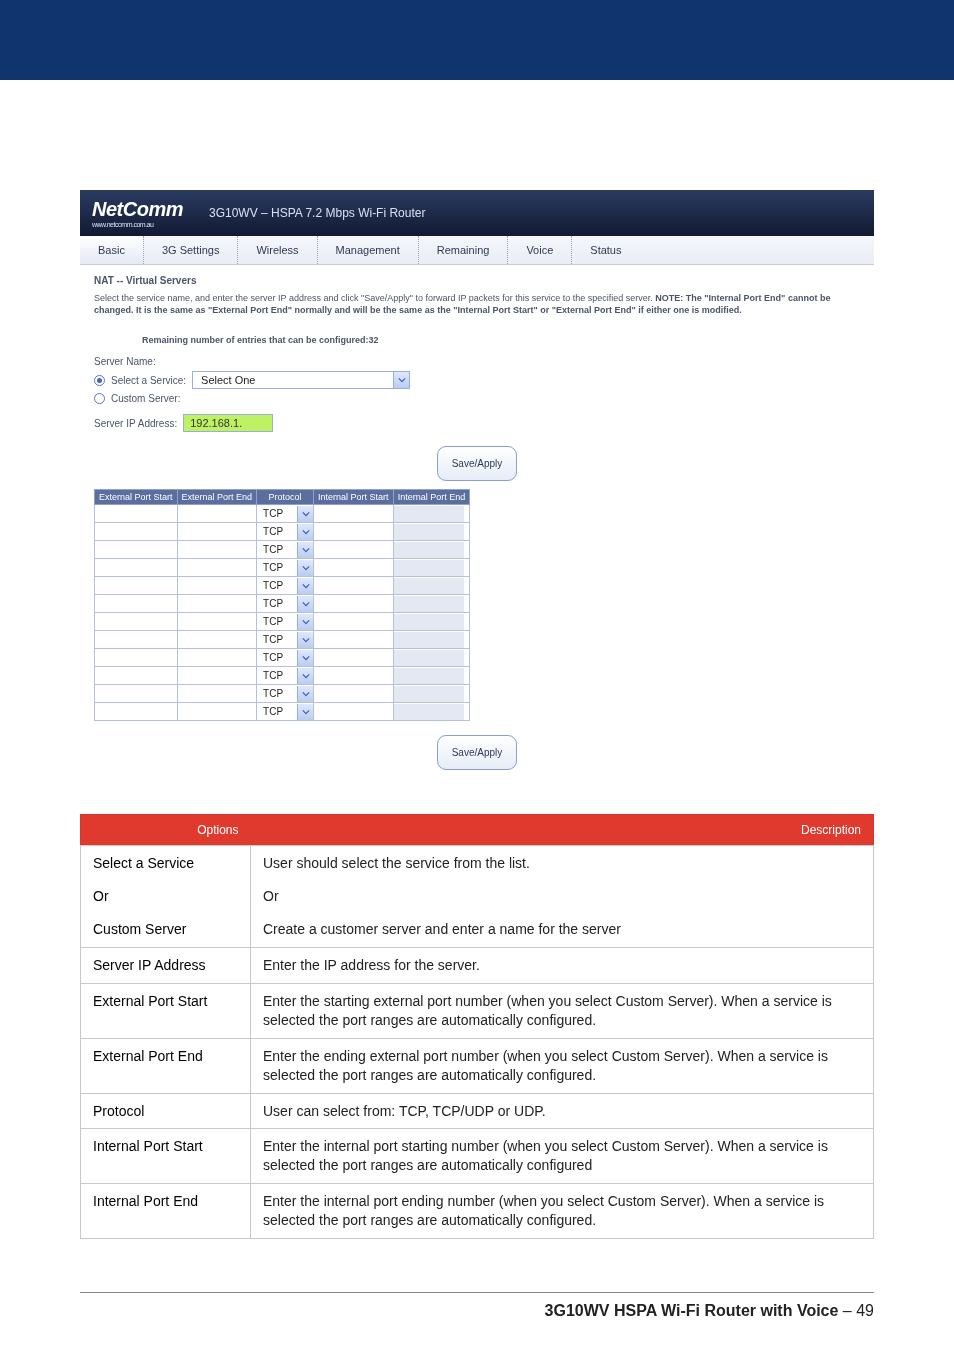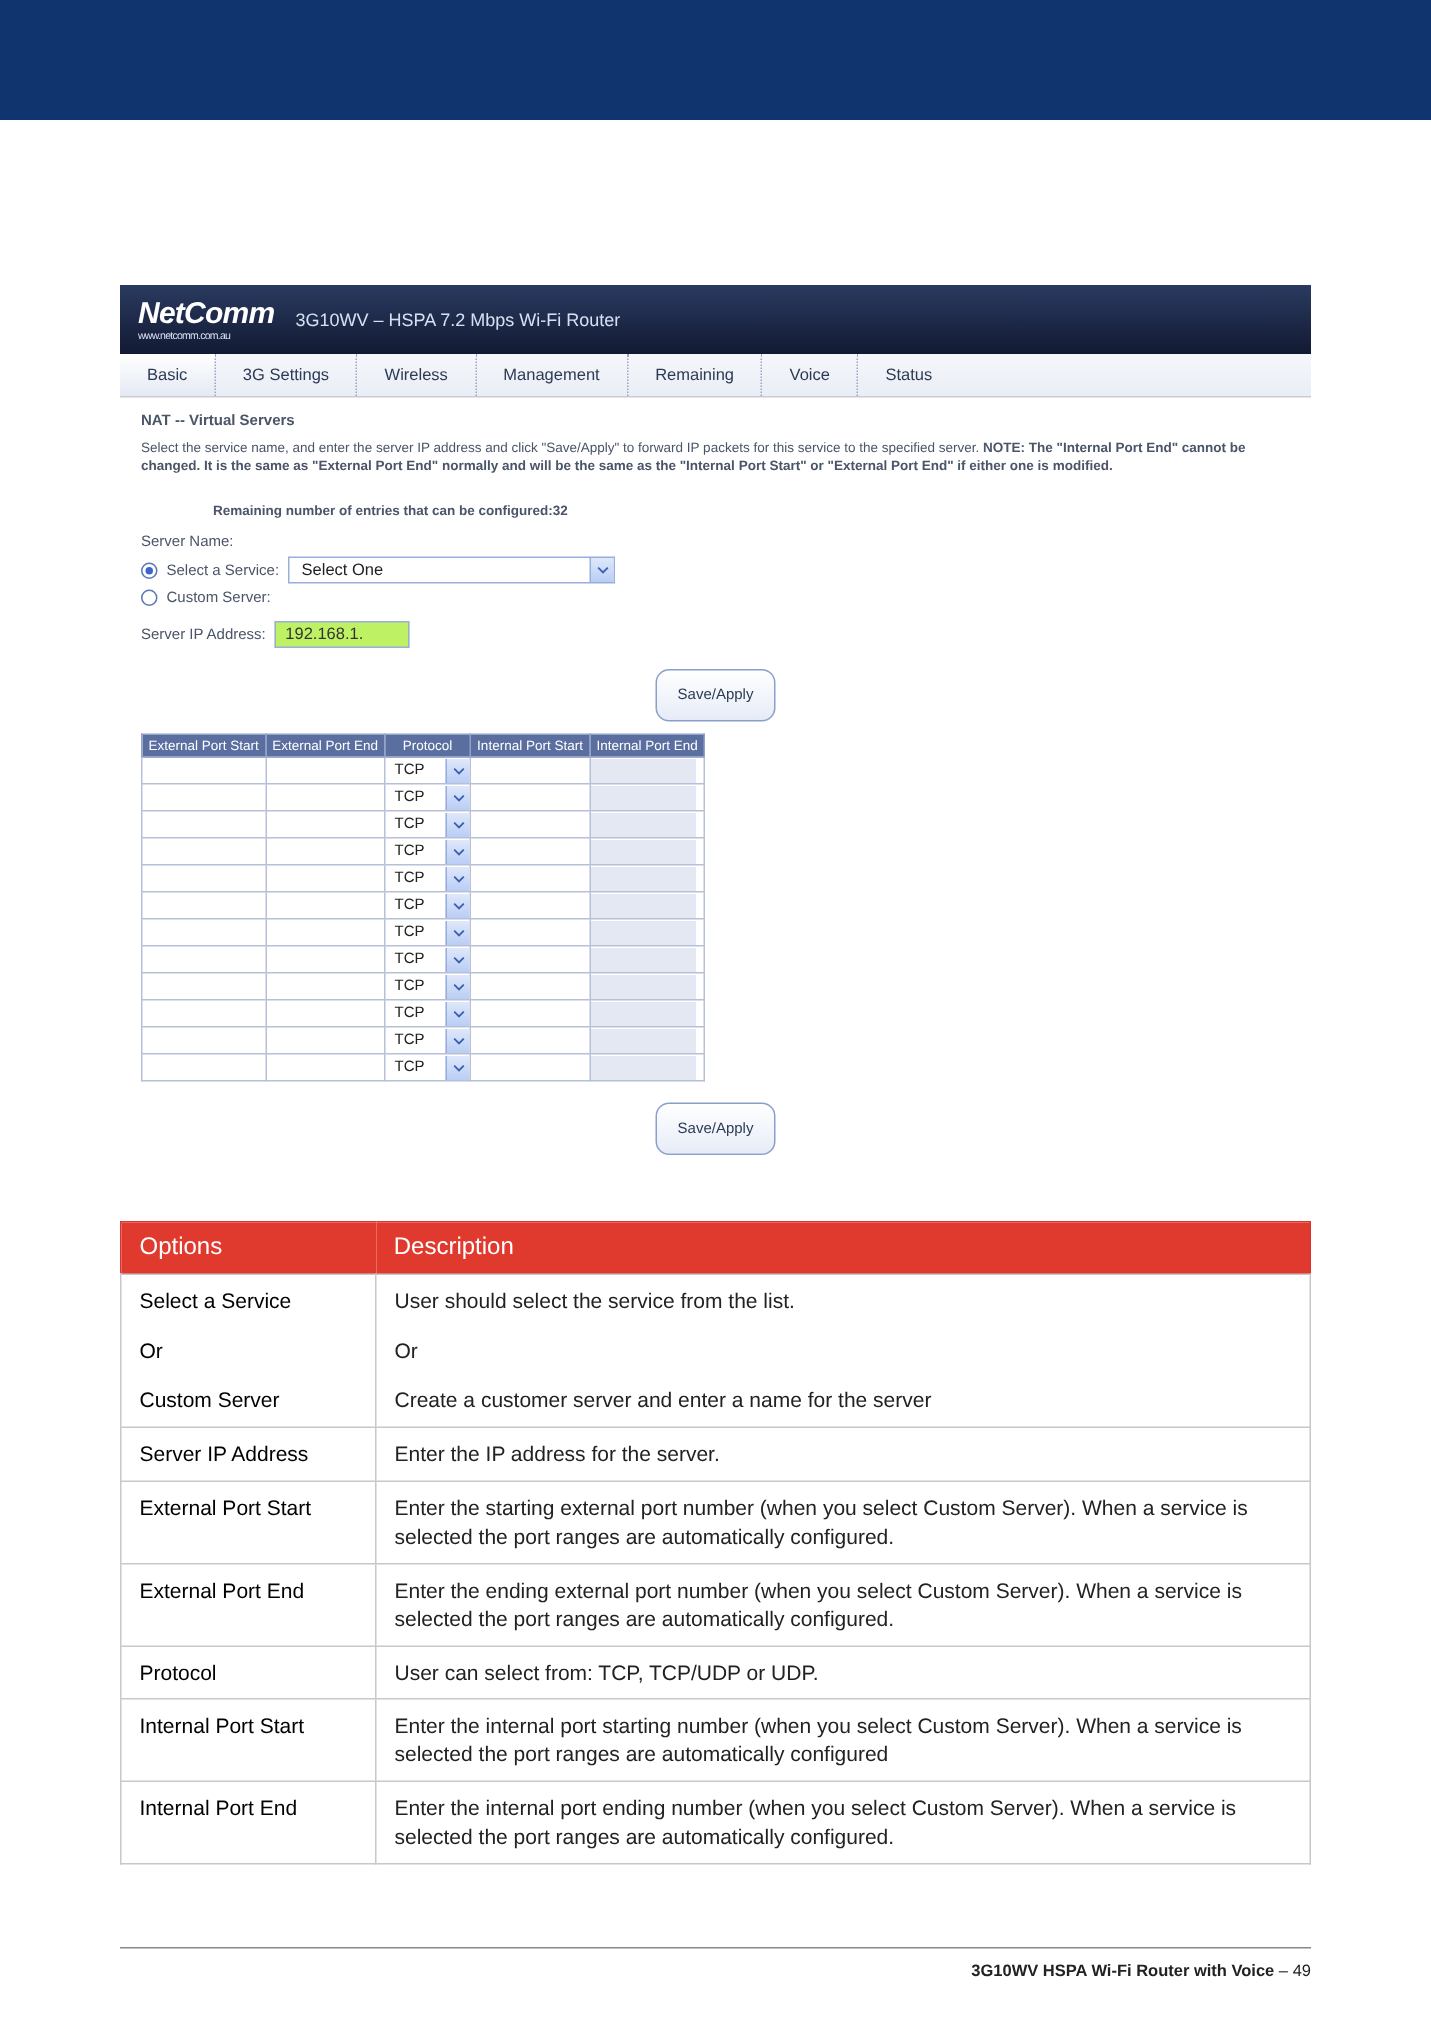--- a/index.html
+++ b/index.html
@@ -9,21 +9,21 @@
 
   
   .shot { border: none; margin-top: 70px; }
   .shot-hdr {
     background: linear-gradient(#2a3a60,#121a33);
     color: #fff;
     height: 46px;
     display: flex;
     align-items: center;
     padding: 0 12px;
-    gap: 14px;
+    gap: 26px;
   }
   .logo-text { font-style: italic; font-weight: 900; font-size: 20px; letter-spacing: -0.5px; display:flex; flex-direction:column; line-height:1; }
   .logo-sub { font-size: 7px; font-style: normal; color:#d7e0f2; margin-top:2px; font-weight:400; }
   .shot-title { font-size: 12px; color:#d7e0f2; }
   .nav {
     display: flex;
     background: linear-gradient(#f5f7fb,#e9edf5);
     border-bottom: 1px solid #ccc;
     font-size: 11px;
     color: #2d3a55;
@@ -50,27 +50,27 @@
   table.ports th { background:#5a6ea0; color:#fff; font-weight:400; padding:2px 4px; border:1px solid #91a1c9; font-size:9px; }
   table.ports td { border:1px solid #b6c0d7; padding:0; height:18px; }
   .cell-in { width:70px; height:16px; background:#fff; }
   .cell-ro { width:70px; height:16px; background:#e3e8f2; }
   .proto { display:flex; align-items:center; }
   .proto .ptxt { padding:0 6px; font-size:10px; color:#222; min-width:40px; }
   .proto .pbtn { width:16px; height:16px; background:linear-gradient(#dfe8fb,#b9cdf4); display:flex; align-items:center; justify-content:center; border-left:1px solid #9aaedb; }
 
   
   .desc { margin-top: 26px; border:1px solid #d33; border-collapse:collapse; width:100%; font-size:14px; }
-  .desc th { background:#e03a2f; color:#fff; text-align:left; padding:8px 12px; font-weight:400; font-size:16px; }
+  .desc th { background:#e03a2f; color:#fff; text-align:right; padding:8px 12px; font-weight:400; font-size:12px; }
   .desc td { padding:8px 12px; border:1px solid #c8c8c8; vertical-align:top; line-height:1.35; }
   .desc td.opt { width:170px; font-weight:400; color:#000; }
   .desc .stack > div { margin-bottom:14px; }
   .desc .stack > div:last-child { margin-bottom:0; }
 
-  .footer { position:absolute; bottom:34px; right:80px; font-size:11px; color:#222; }
+  .footer { position:absolute; bottom:34px; right:80px; font-size:16px; color:#222; }
   .footer .ft-hr { border-top:1px solid #888; width:794px; position:absolute; right:0; top:-10px; }
 
   .page-container { position:relative; height:1354px; }
 </style>
 </head>
 <body>
 <div class="page-container">
 
 <div class="top-band"></div>
 

